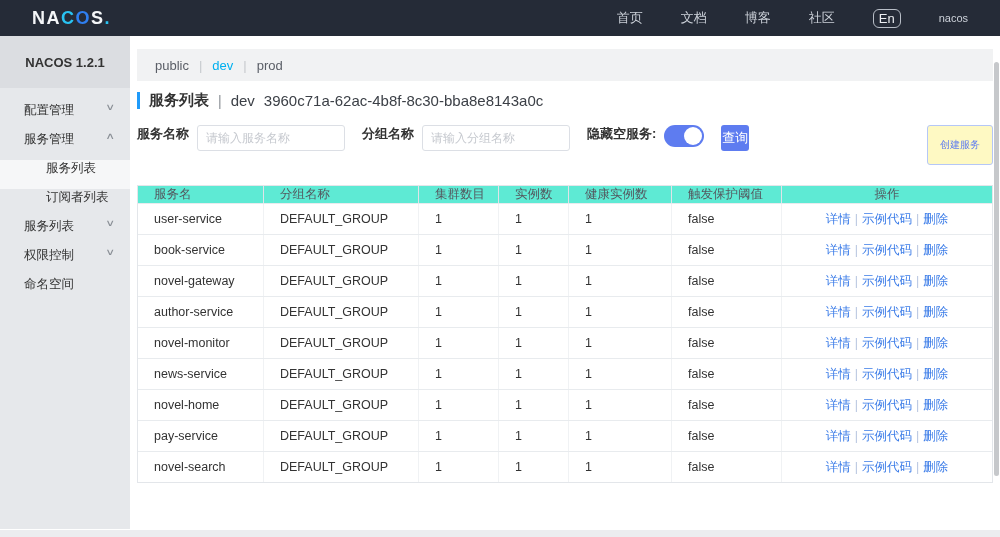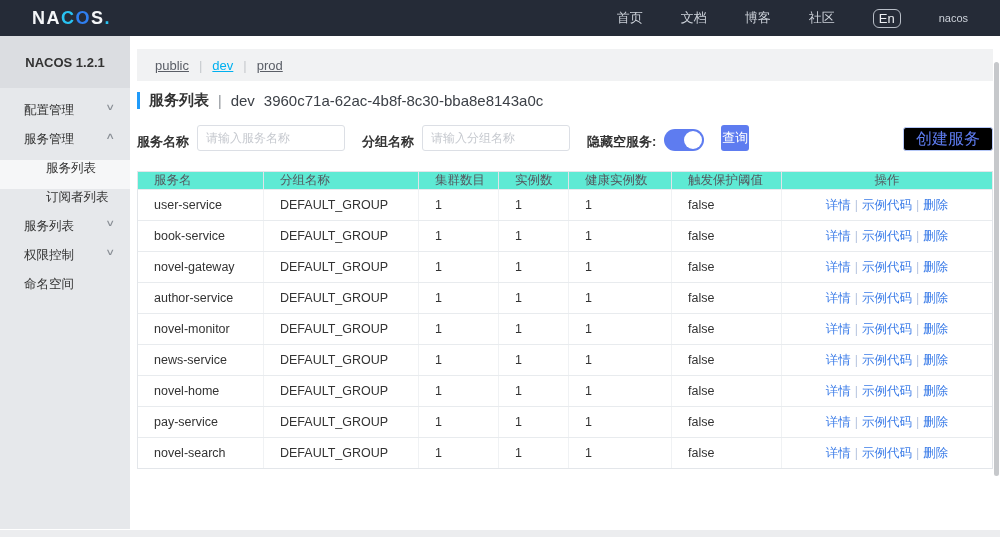--- a/index.html
+++ b/index.html
@@ -30,49 +30,49 @@
   .menu-item .chev { margin-left:auto; color:#8a8f96; font-size:9px;
     transform:scaleX(1.5); }
   .menu-item.sub { padding-left:46px; }
   .menu-item.selected { background:#f6f7f8; }
 
   .main { flex:1; background:#fff; padding:0 7px; position:relative; }
 
   
   .ns-bar { margin-top:13px; height:32px; background:#f1f2f3; display:flex;
     align-items:center; padding-left:18px; font-size:13px; color:#5a5e66; }
-  .ns-tab { cursor:pointer;text-decoration:underline; }
+  .ns-tab { cursor:pointer; }
   .ns-tab.active { color:#00b0ef; }
   .ns-sep { color:#c6c9cd; margin:0 10px; }
 
   
   .title-row { margin-top:10px; display:flex; align-items:center; }
   .accent-bar { width:3px; height:17px; background:#209bfa; margin-right:9px; }
   .page-title { font-size:15px; font-weight:bold; color:#333; }
   .title-pipe { color:#8b9096; font-size:14px; margin:0 9px; }
   .title-ns { font-size:15px; color:#3c4047; font-weight:500; margin-right:9px; }
   .title-nsid { font-size:15px; color:#3c4047; font-weight:500; }
 
   
-  .filter-row { margin-top:15px; display:flex; align-items:flex-end; }
+  .filter-row { margin-top:15px; display:flex; align-items:flex-start; }
   .f-label { font-size:13px; font-weight:bold; color:#333; margin-right:8px;
     white-space:nowrap; }
   .f-input { width:148px; height:26px; border:1px solid #dcdfe5; border-radius:3px;
     padding:0 8px; font-size:12px; color:#333; margin-right:17px; outline:none;
     font-family:inherit; }
   .f-input::placeholder { color:#c6c9cf; }
   .toggle { width:40px; height:22px; border-radius:11px; background:#5e7cf0;
     position:relative; margin-right:17px; cursor:pointer; flex-shrink:0; }
   .toggle .knob { position:absolute; right:2px; top:2px; width:18px; height:18px;
     border-radius:50%; background:#fff; }
   .query-btn { height:26px; padding:0 1px; background:#5e7cf0; color:#fff;
     font-size:13px; border:none; border-radius:3px; cursor:pointer;
     font-family:inherit; }
-  .create-btn { margin-left:auto; height:24px; padding:0 12px; background:#000000;
-    border:1px solid #b5c7f7; border-radius:3px; color:#5e7cf0; font-size:16px;
+  .create-btn { margin-left:auto; height:40px; padding:0 12px; background:#fef9c3;
+    border:1px solid #b5c7f7; border-radius:3px; color:#5e7cf0; font-size:10px;
     cursor:pointer; font-family:inherit; }
 
   
   .svc-table { margin-top:20px; border:1px solid #e3e6ea; }
   .thead { display:flex; background:#5eead4; height:17px; align-items:center;
     font-size:12.5px; color:#54585f; }
   .th, .td { padding-left:16px; overflow:hidden; white-space:nowrap; }
   .th { border-left:1px solid #e0e3e8; height:100%; display:flex; align-items:center; }
   .th:first-child { border-left:none; }
   .c1 { width:125px; flex-shrink:0; }

